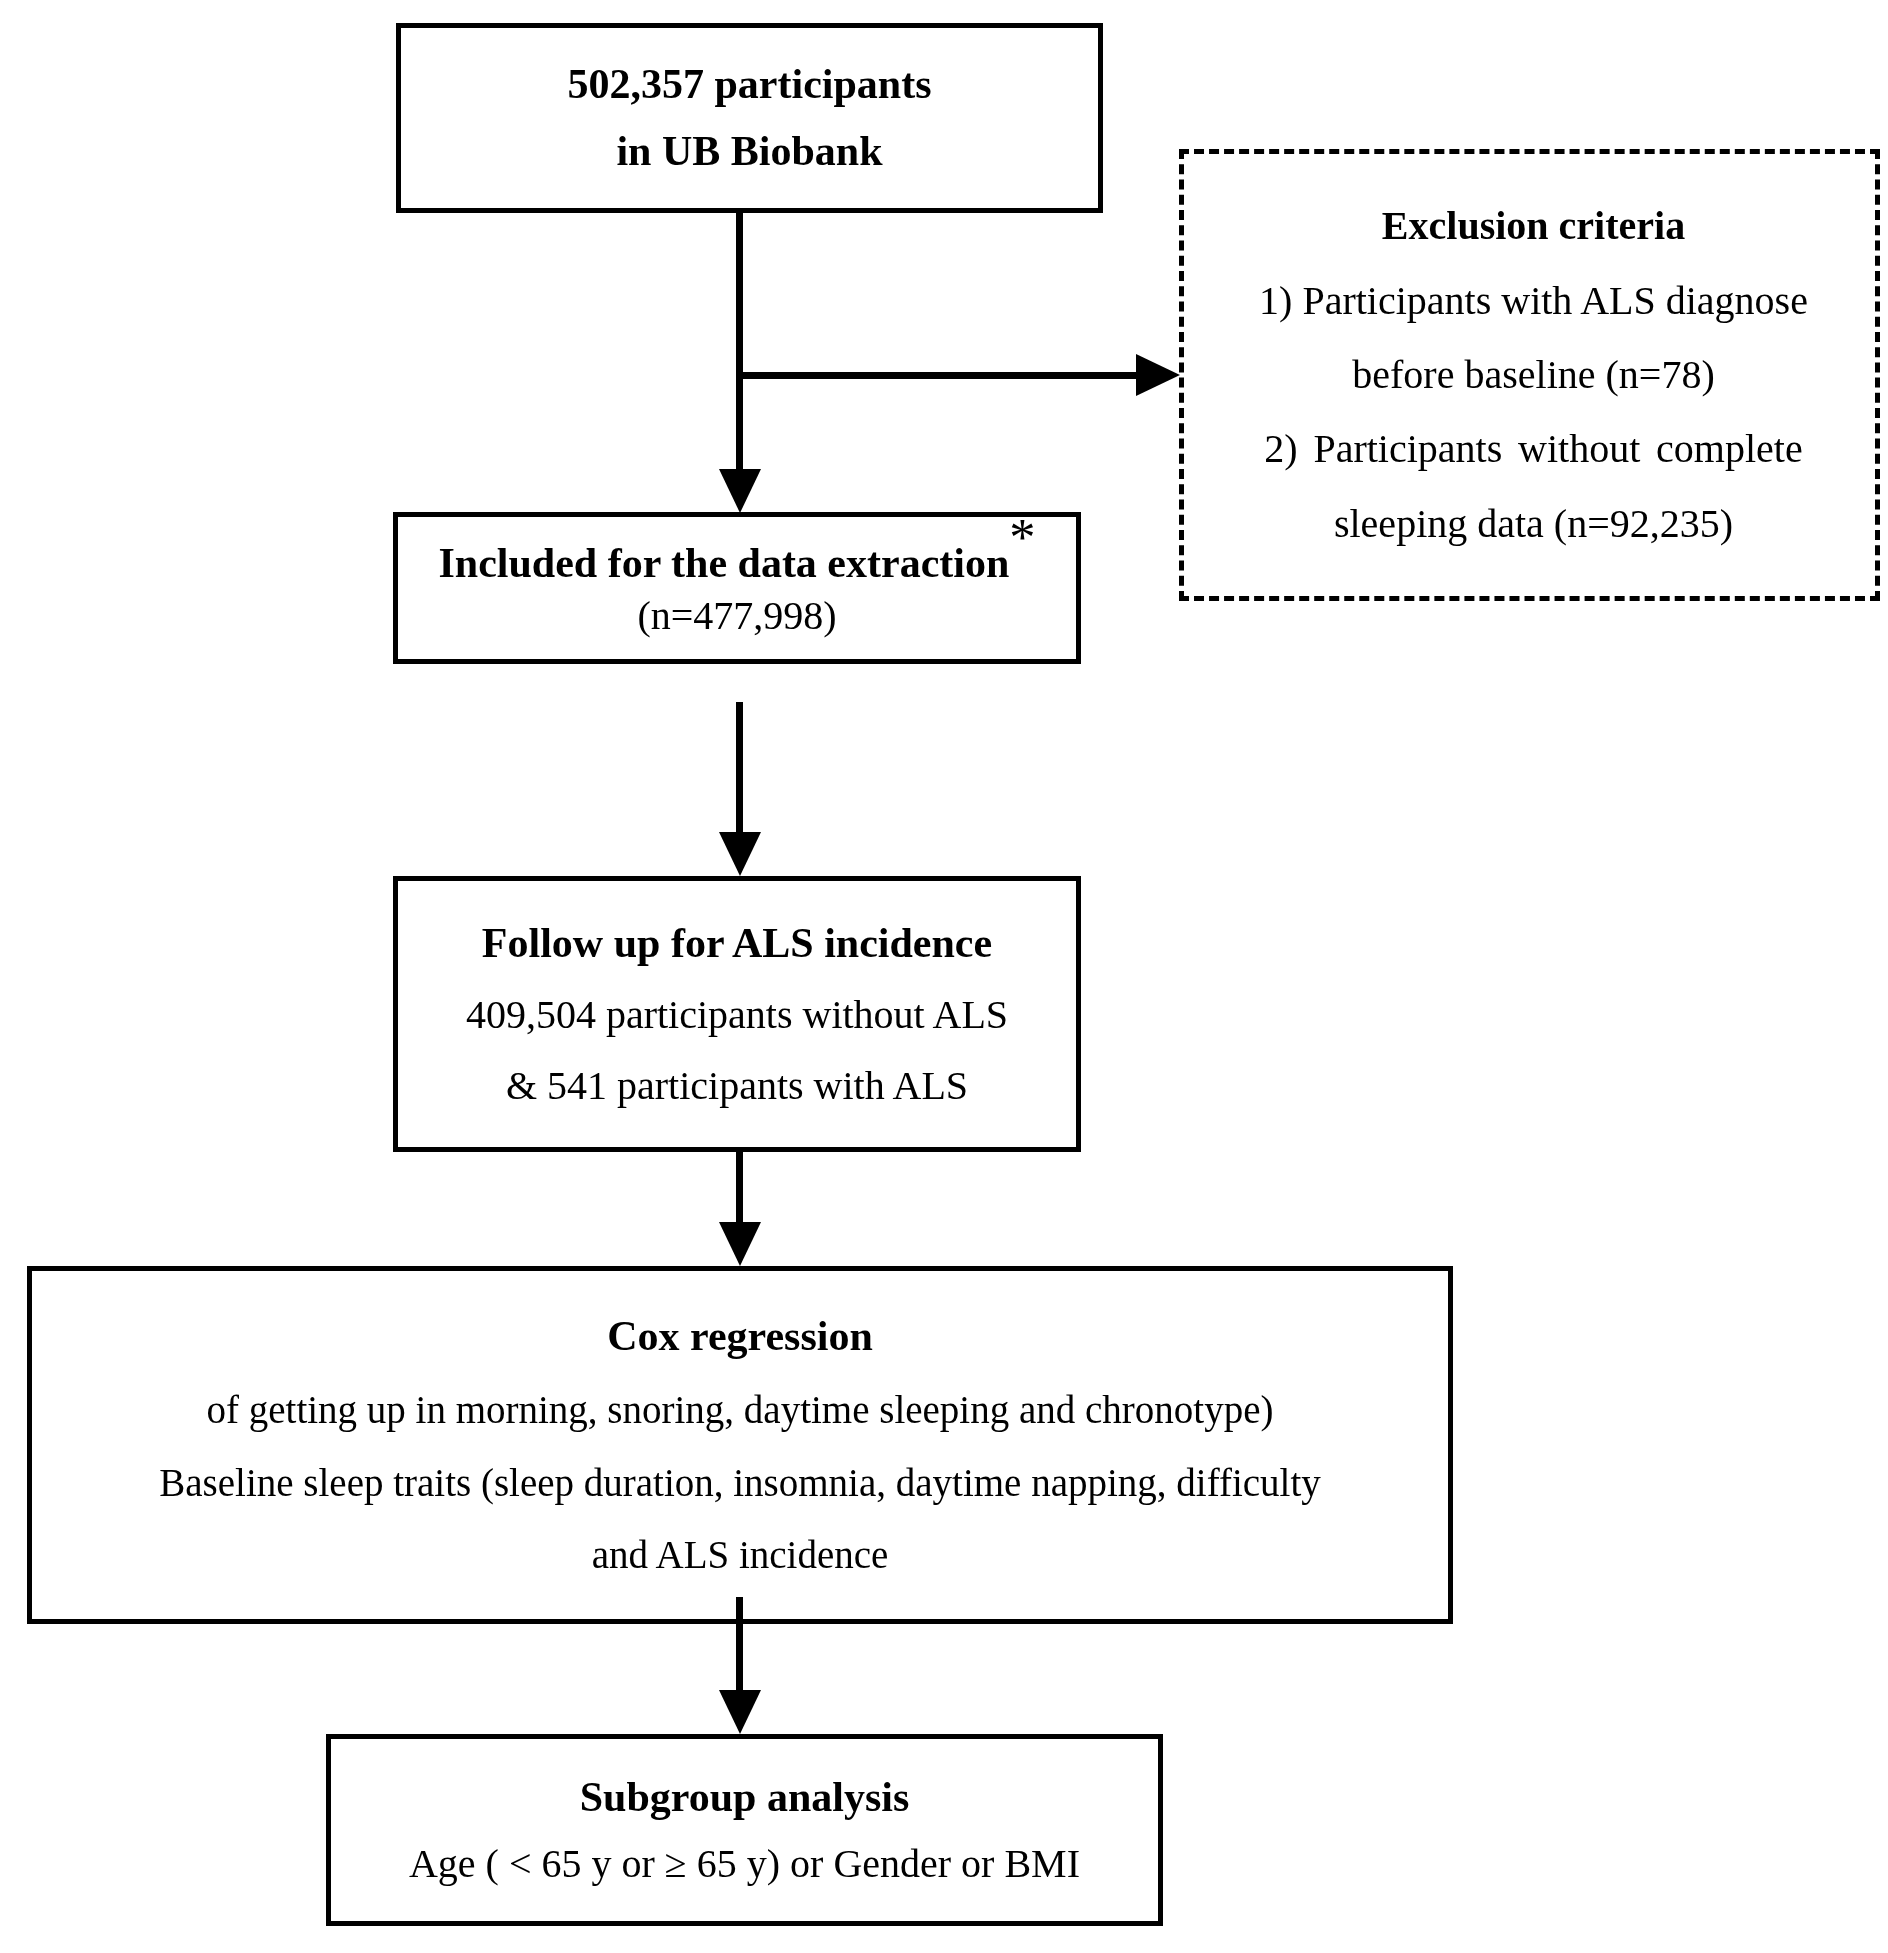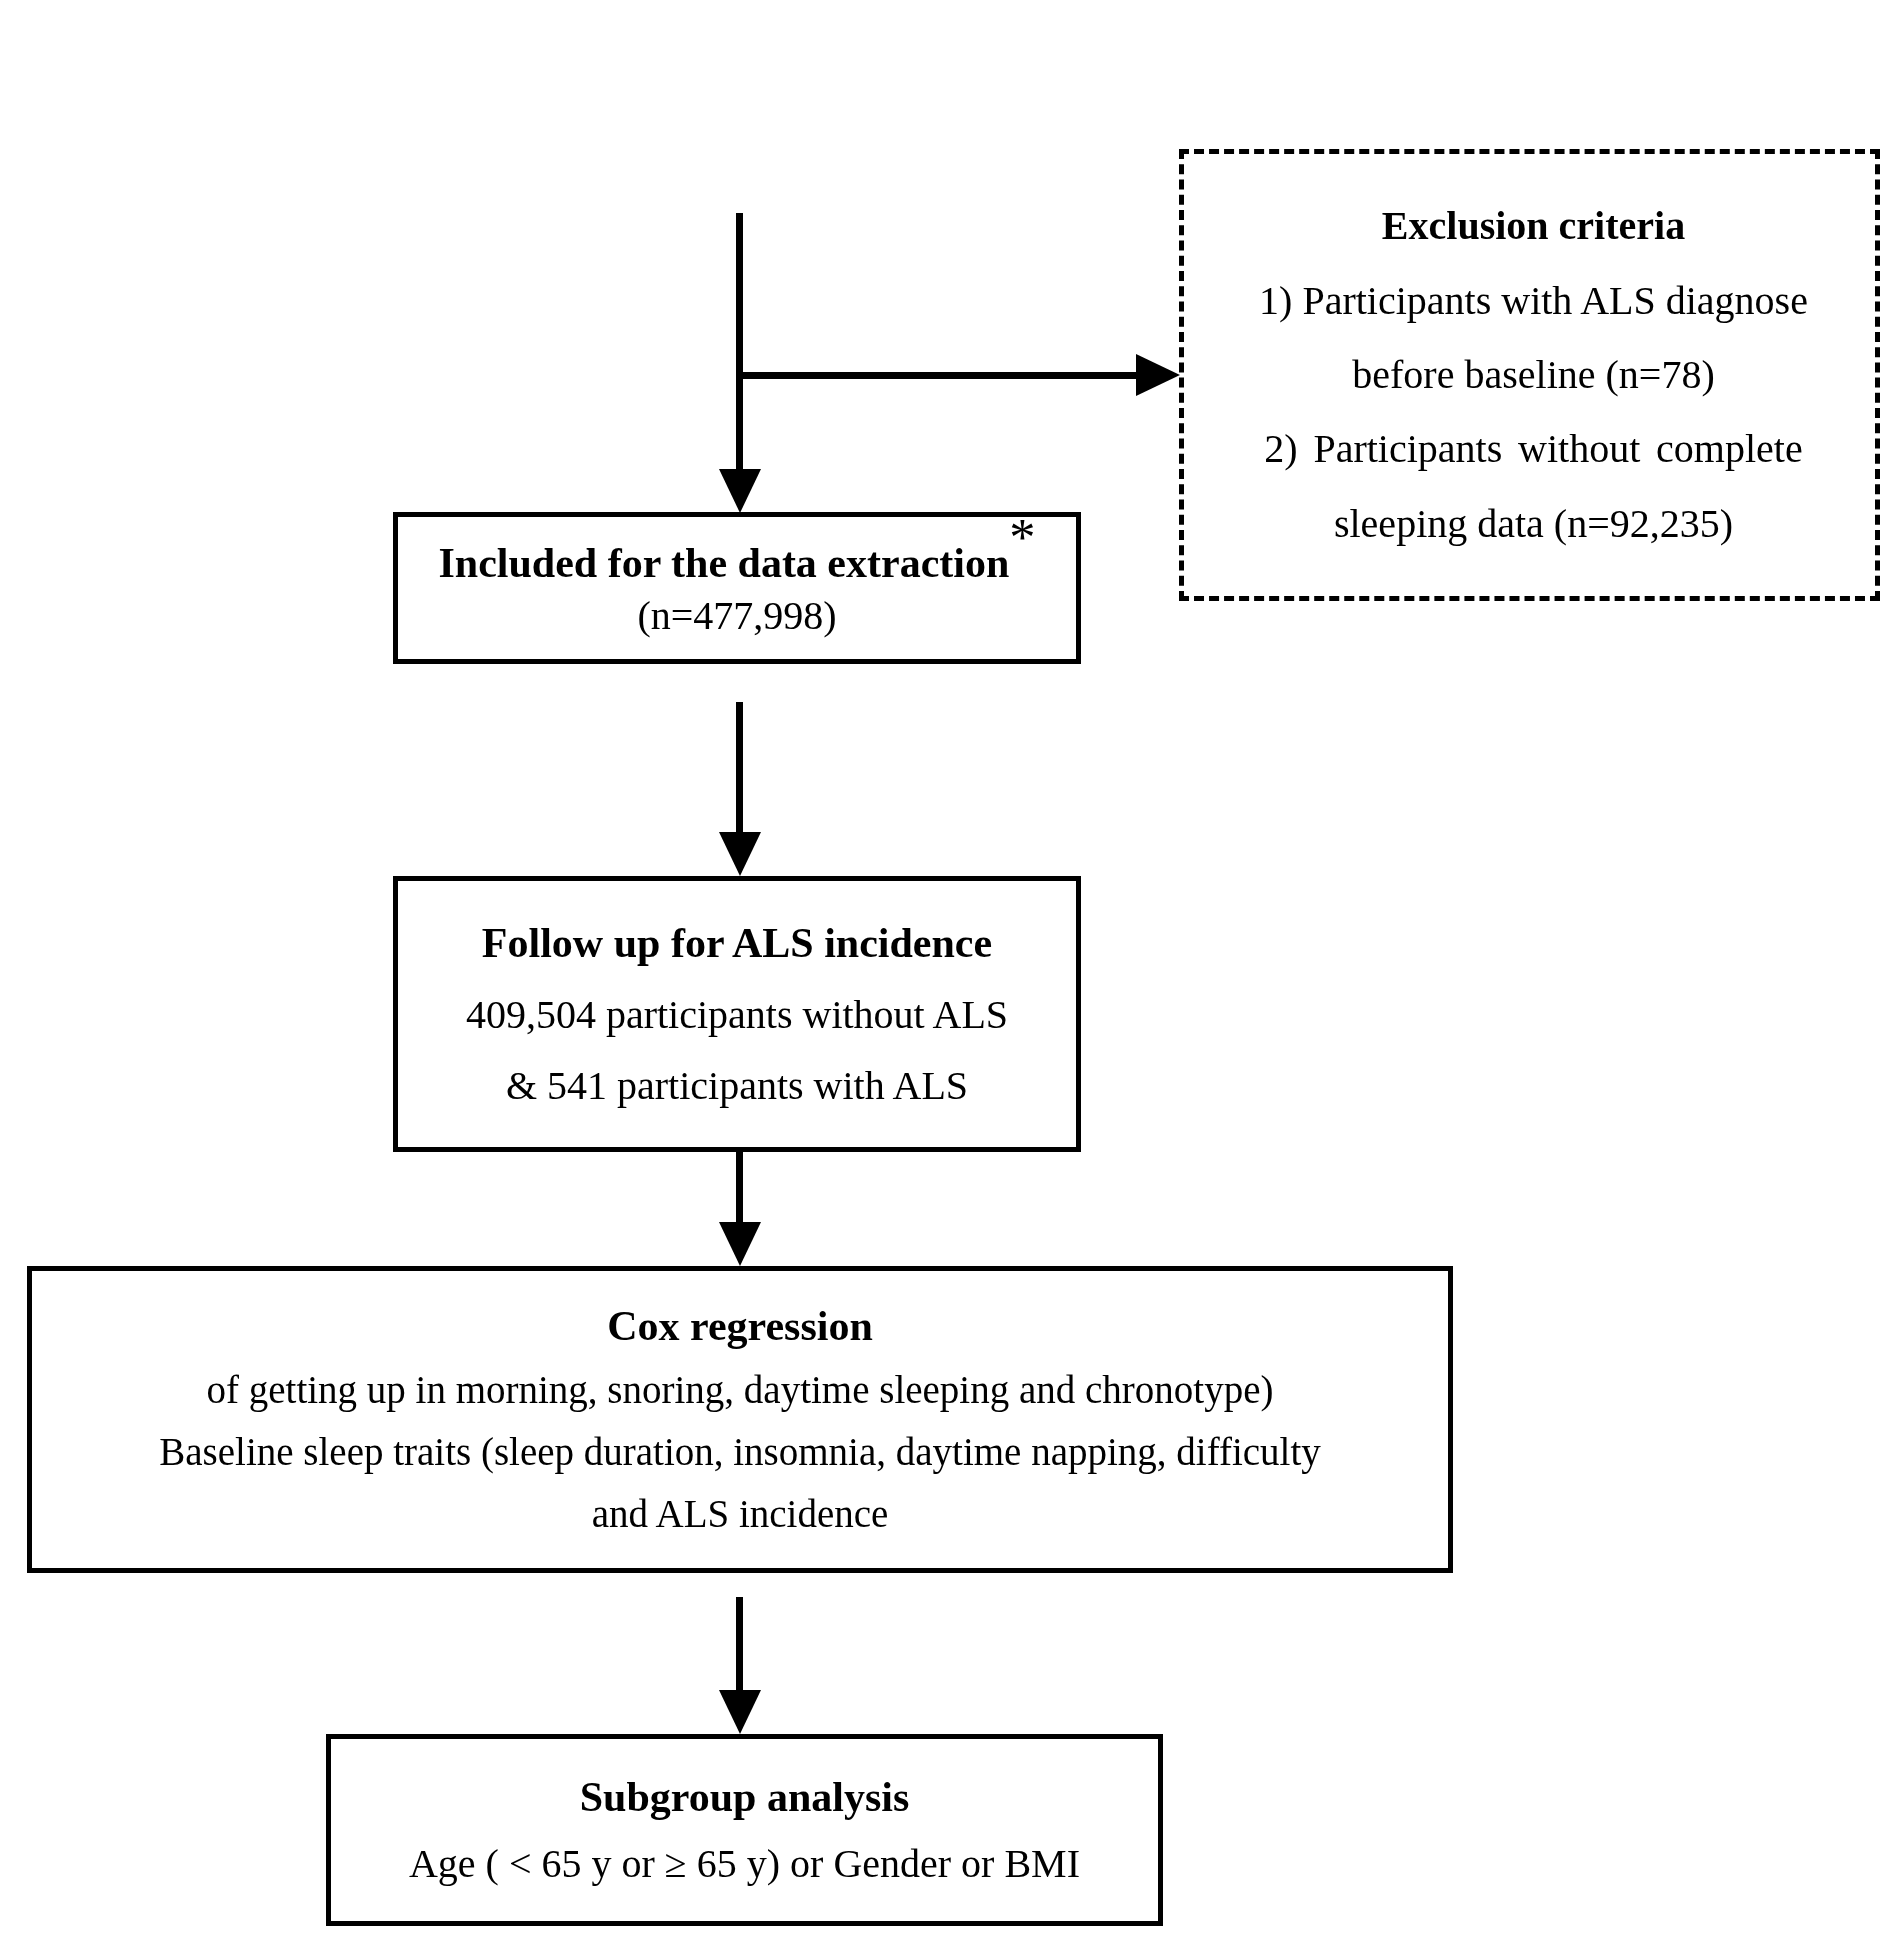--- a/index.html
+++ b/index.html
@@ -77,20 +77,24 @@
     border-top: 21px solid transparent;
     border-bottom: 21px solid transparent;
     border-left: 44px solid #000000;
   }
 </style>
 </head>
 <body>
 
 <div id="canvas">
 
+  <div class="box" style="left:396px; top:23px; width:707px; height:190px;">
+    <div class="line bold t44">502,357 participants</div>
+    <div class="line bold t44">in UB Biobank</div>
+  </div>
 
   <div class="box dashed" style="left:1179px; top:149px; width:701px; height:452px;">
     <div class="line bold">Exclusion criteria</div>
     <div class="line">1) Participants with ALS diagnose</div>
     <div class="line">before baseline (n=78)</div>
     <div class="line justify-last">2) Participants without complete</div>
     <div class="line">sleeping data (n=92,235)</div>
   </div>
 
   <div class="box" style="left:393px; top:512px; width:688px; height:152px;">
@@ -99,21 +103,21 @@
     </div>
     <div class="line">(n=477,998)</div>
   </div>
 
   <div class="box" style="left:393px; top:876px; width:688px; height:276px;">
     <div class="line bold t44">Follow up for ALS incidence</div>
     <div class="line">409,504 participants without ALS</div>
     <div class="line">&amp; 541 participants with ALS</div>
   </div>
 
-  <div class="box" style="left:27px; top:1266px; width:1426px; height:307px;text-align:right;">
+  <div class="box" style="left:27px; top:1266px; width:1426px; height:358px;text-align:right;">
     <div class="line bold t44">Cox regression</div>
     <div class="line cox-line">of getting up in morning, snoring, daytime sleeping and chronotype)</div>
     <div class="line cox-line">Baseline sleep traits (sleep duration, insomnia, daytime napping, difficulty</div>
     <div class="line cox-line">and ALS incidence</div>
   </div>
 
   <div class="box" style="left:326px; top:1734px; width:837px; height:192px;">
     <div class="line bold t44">Subgroup analysis</div>
     <div class="line">Age ( &lt; 65 y or ≥ 65 y) or Gender or BMI</div>
   </div>

